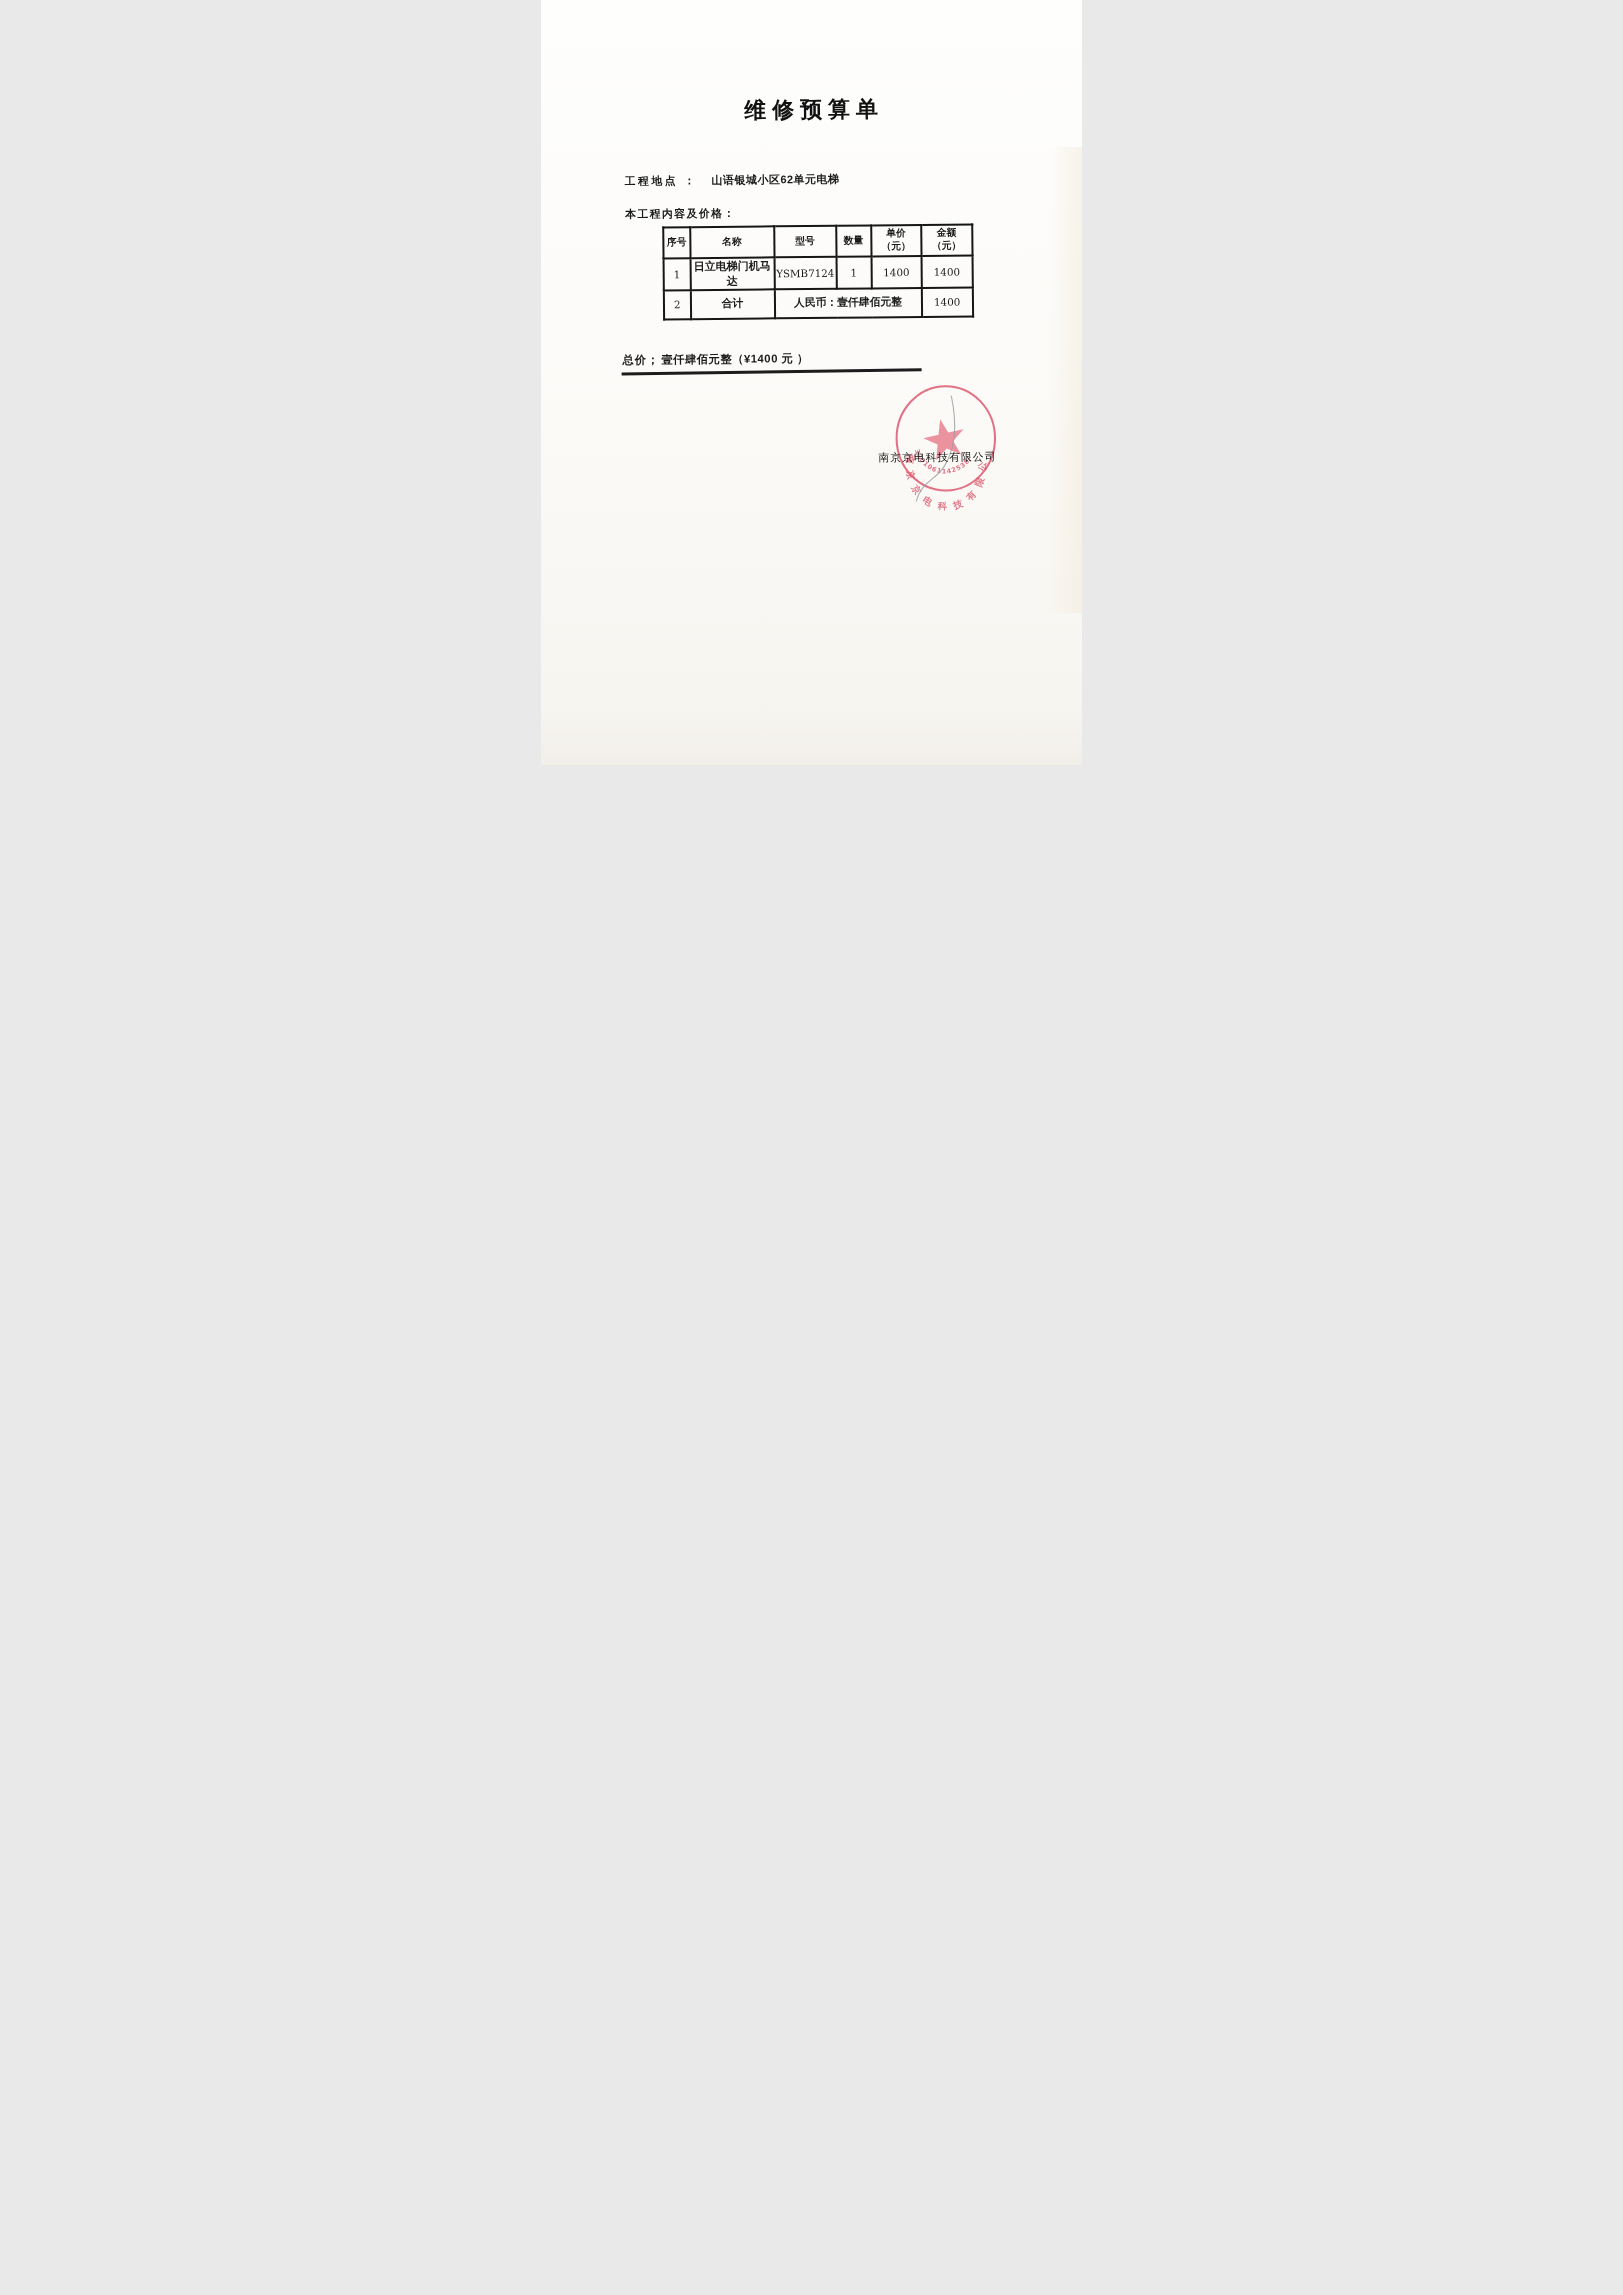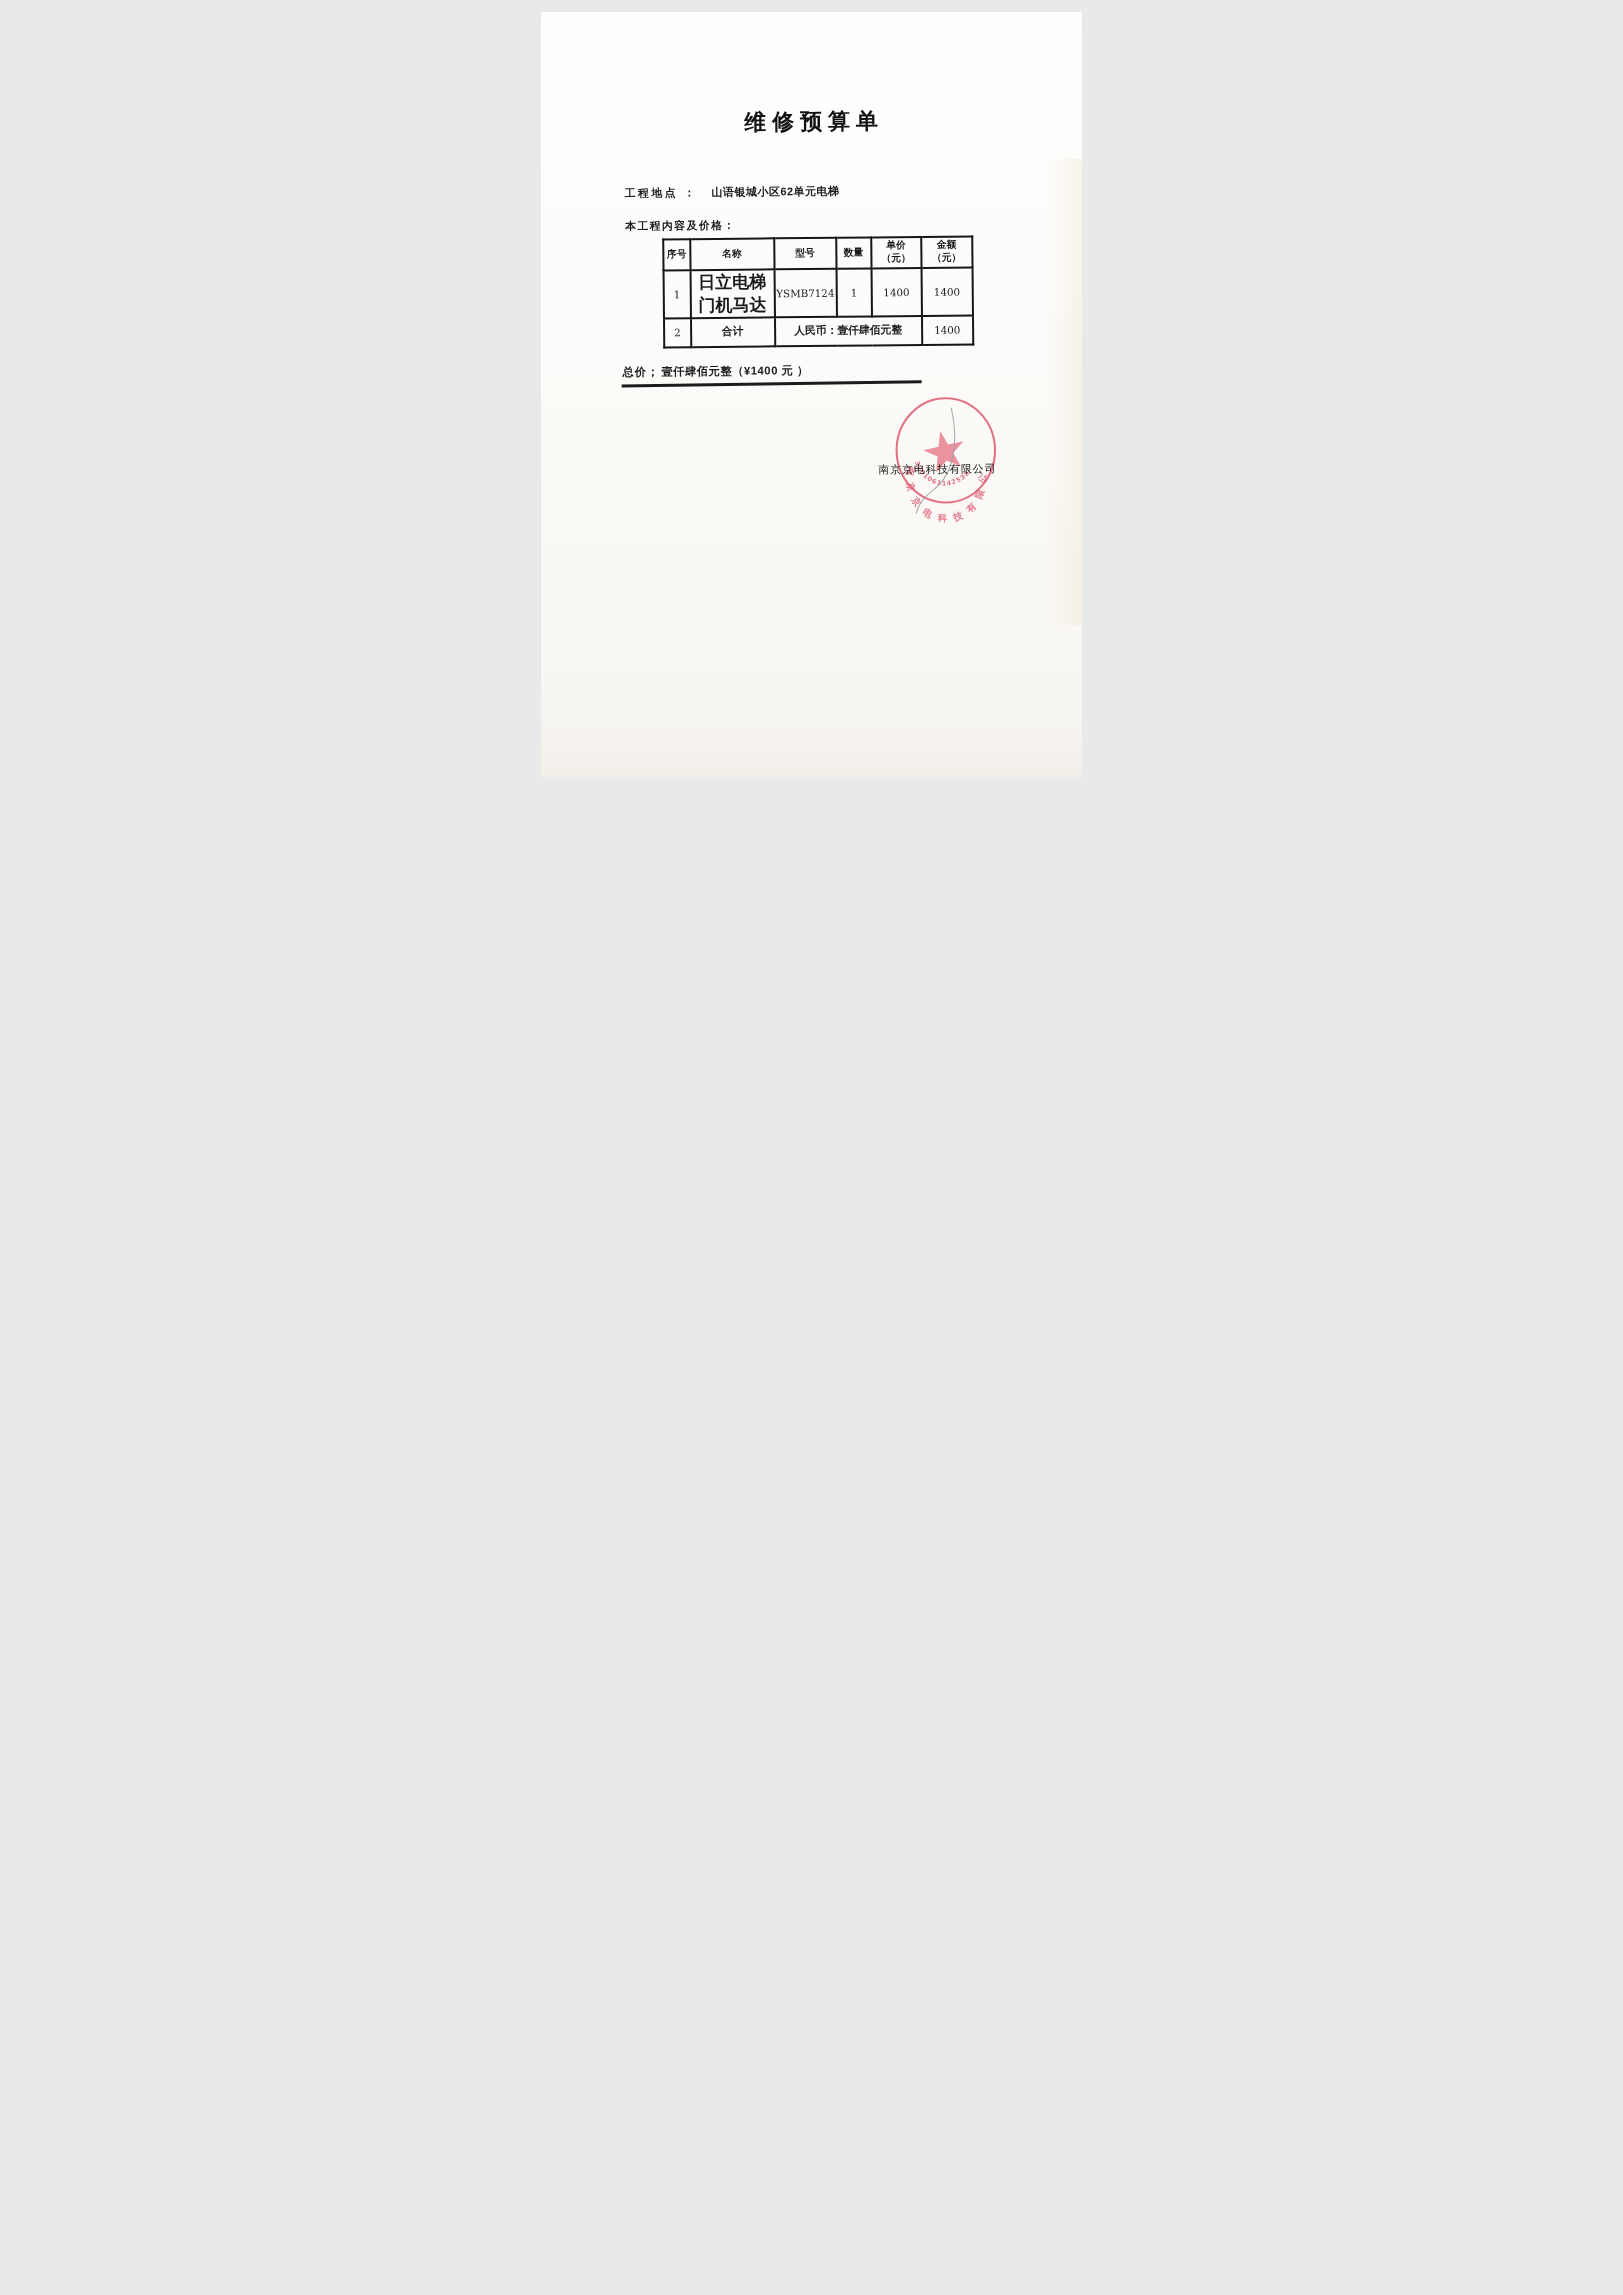--- a/index.html
+++ b/index.html
@@ -1,17 +1,17 @@
 <!DOCTYPE html>
 <html style="font-size:7.9px"><head>
 <meta charset="utf-8">
 <style>
   html,body{margin:0;padding:0;background:#e9e9e9;}
   .page{
-    position:relative;width:541px;height:765px;margin:12px auto;
+    position:relative;width:541px;height:765px;margin:0 auto;
     background:linear-gradient(180deg,#fefefd 0%,#fcfbf9 45%,#f9f7f3 78%,#f6f4ef 100%);
     overflow:hidden;
     font-family:"Liberation Sans",sans-serif;
     color:#1b1b1b;
   }
   .scan{position:absolute;inset:0;transform:rotate(-0.55deg);transform-origin:50% 40%;}
   .edge-shade{
     position:absolute;right:0;top:147px;width:34px;height:466px;
     background:linear-gradient(90deg,rgba(244,234,219,0) 0%,rgba(241,230,211,0.45) 100%);
     pointer-events:none;
@@ -43,21 +43,21 @@
   }
   table.budget{border-width:2.5px;}
   table.budget tr{border-top:2.5px solid #161616;border-bottom:2.5px solid #161616;}
   table.budget th,table.budget td{
     border-top-width:2.5px;border-bottom-width:2.5px;
     text-align:center;vertical-align:middle;padding:0 1px;overflow:hidden;
   }
   th.h{height:28.5px;font-weight:600;font-size:9.8px;padding-bottom:6.9px;}
   td{height:27px;}
   .cn{font-weight:600;font-size:10.8px;}
-  .cn-big{font-weight:600;font-size:17px;letter-spacing:0px;}
+  .cn-big{font-weight:600;font-size:11px;letter-spacing:0px;}
   .num{font-family:"DejaVu Serif","Liberation Serif",serif;font-weight:400;font-size:10.3px;}
   td.r1{padding-bottom:12.8px;}
   td.r2{padding-bottom:7.9px;}
   .total-row{position:absolute;left:81px;top:351px;font-size:11.3px;white-space:nowrap;}
   .total-label{font-family:"DejaVu Serif","Liberation Serif",serif;font-weight:700;letter-spacing:1px;}
   .total-value{font-weight:600;margin-left:2px;letter-spacing:0.5px;}
   .total-underline{
     position:absolute;left:80px;top:370px;width:300px;height:2.5px;background:#1c1c1c;
     transform:rotate(-0.25deg);
   }

